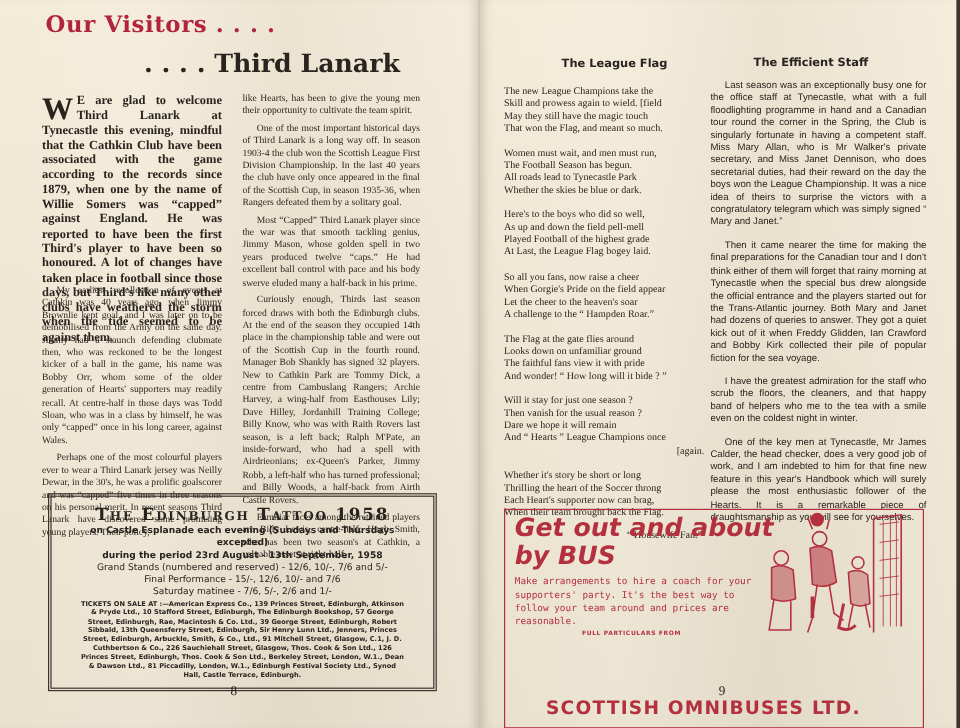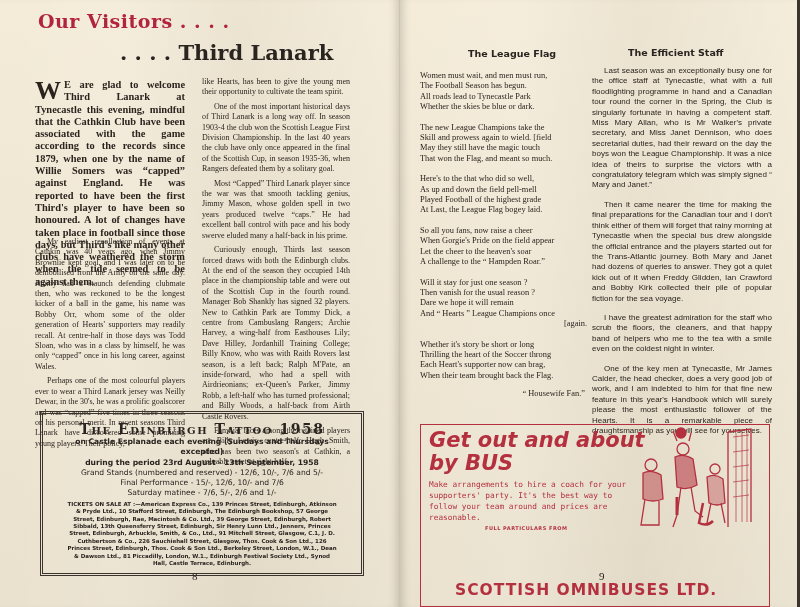--- a/index.html
+++ b/index.html
@@ -121,42 +121,48 @@
     <div class="page-num left">8</div>
   </div>
 
   <div class="page right">
 
     <div class="sub-head flag">The League Flag</div>
     <div class="sub-head staff">The Efficient Staff</div>
 
     <div class="poem">
       <div class="stanza">
+        <div>The new League Champions take the</div>
+        <div>Skill and prowess again to wield.  [field</div>
+        <div>May they still have the magic touch</div>
+        <div>That won the Flag, and meant so much.</div>
+      </div>
+      <div class="stanza">
         <div>Women must wait, and men must run,</div>
         <div>The Football Season has begun.</div>
         <div>All roads lead to Tynecastle Park</div>
         <div>Whether the skies be blue or dark.</div>
       </div>
       <div class="stanza">
-        <div>The new League Champions take the</div>
-        <div>Skill and prowess again to wield.  [field</div>
-        <div>May they still have the magic touch</div>
-        <div>That won the Flag, and meant so much.</div>
-      </div>
-      <div class="stanza">
-        <div>Here's to the that who did so well,</div>
+        <div>Here's to the boys who did so well,</div>
         <div>As up and down the field pell-mell</div>
         <div>Played Football of the highest grade</div>
         <div>At Last, the League Flag bogey laid.</div>
       </div>
       <div class="stanza">
         <div>So all you fans, now raise a cheer</div>
         <div>When Gorgie's Pride on the field appear</div>
         <div>Let the cheer to the heaven's soar</div>
         <div>A challenge to the “ Hampden Roar.”</div>
+      </div>
+      <div class="stanza">
+        <div>The Flag at the gate flies around</div>
+        <div>Looks down on unfamiliar ground</div>
+        <div>The faithful fans view it with pride</div>
+        <div>And wonder! “ How long will it bide ? ”</div>
       </div>
       <div class="stanza">
         <div>Will it stay for just one season ?</div>
         <div>Then vanish for the usual reason ?</div>
         <div>Dare we hope it will remain</div>
         <div>And “ Hearts ” League Champions once</div>
         <div class="right-al">[again.</div>
       </div>
       <div class="stanza">
         <div>Whether it's story be short or long</div>

